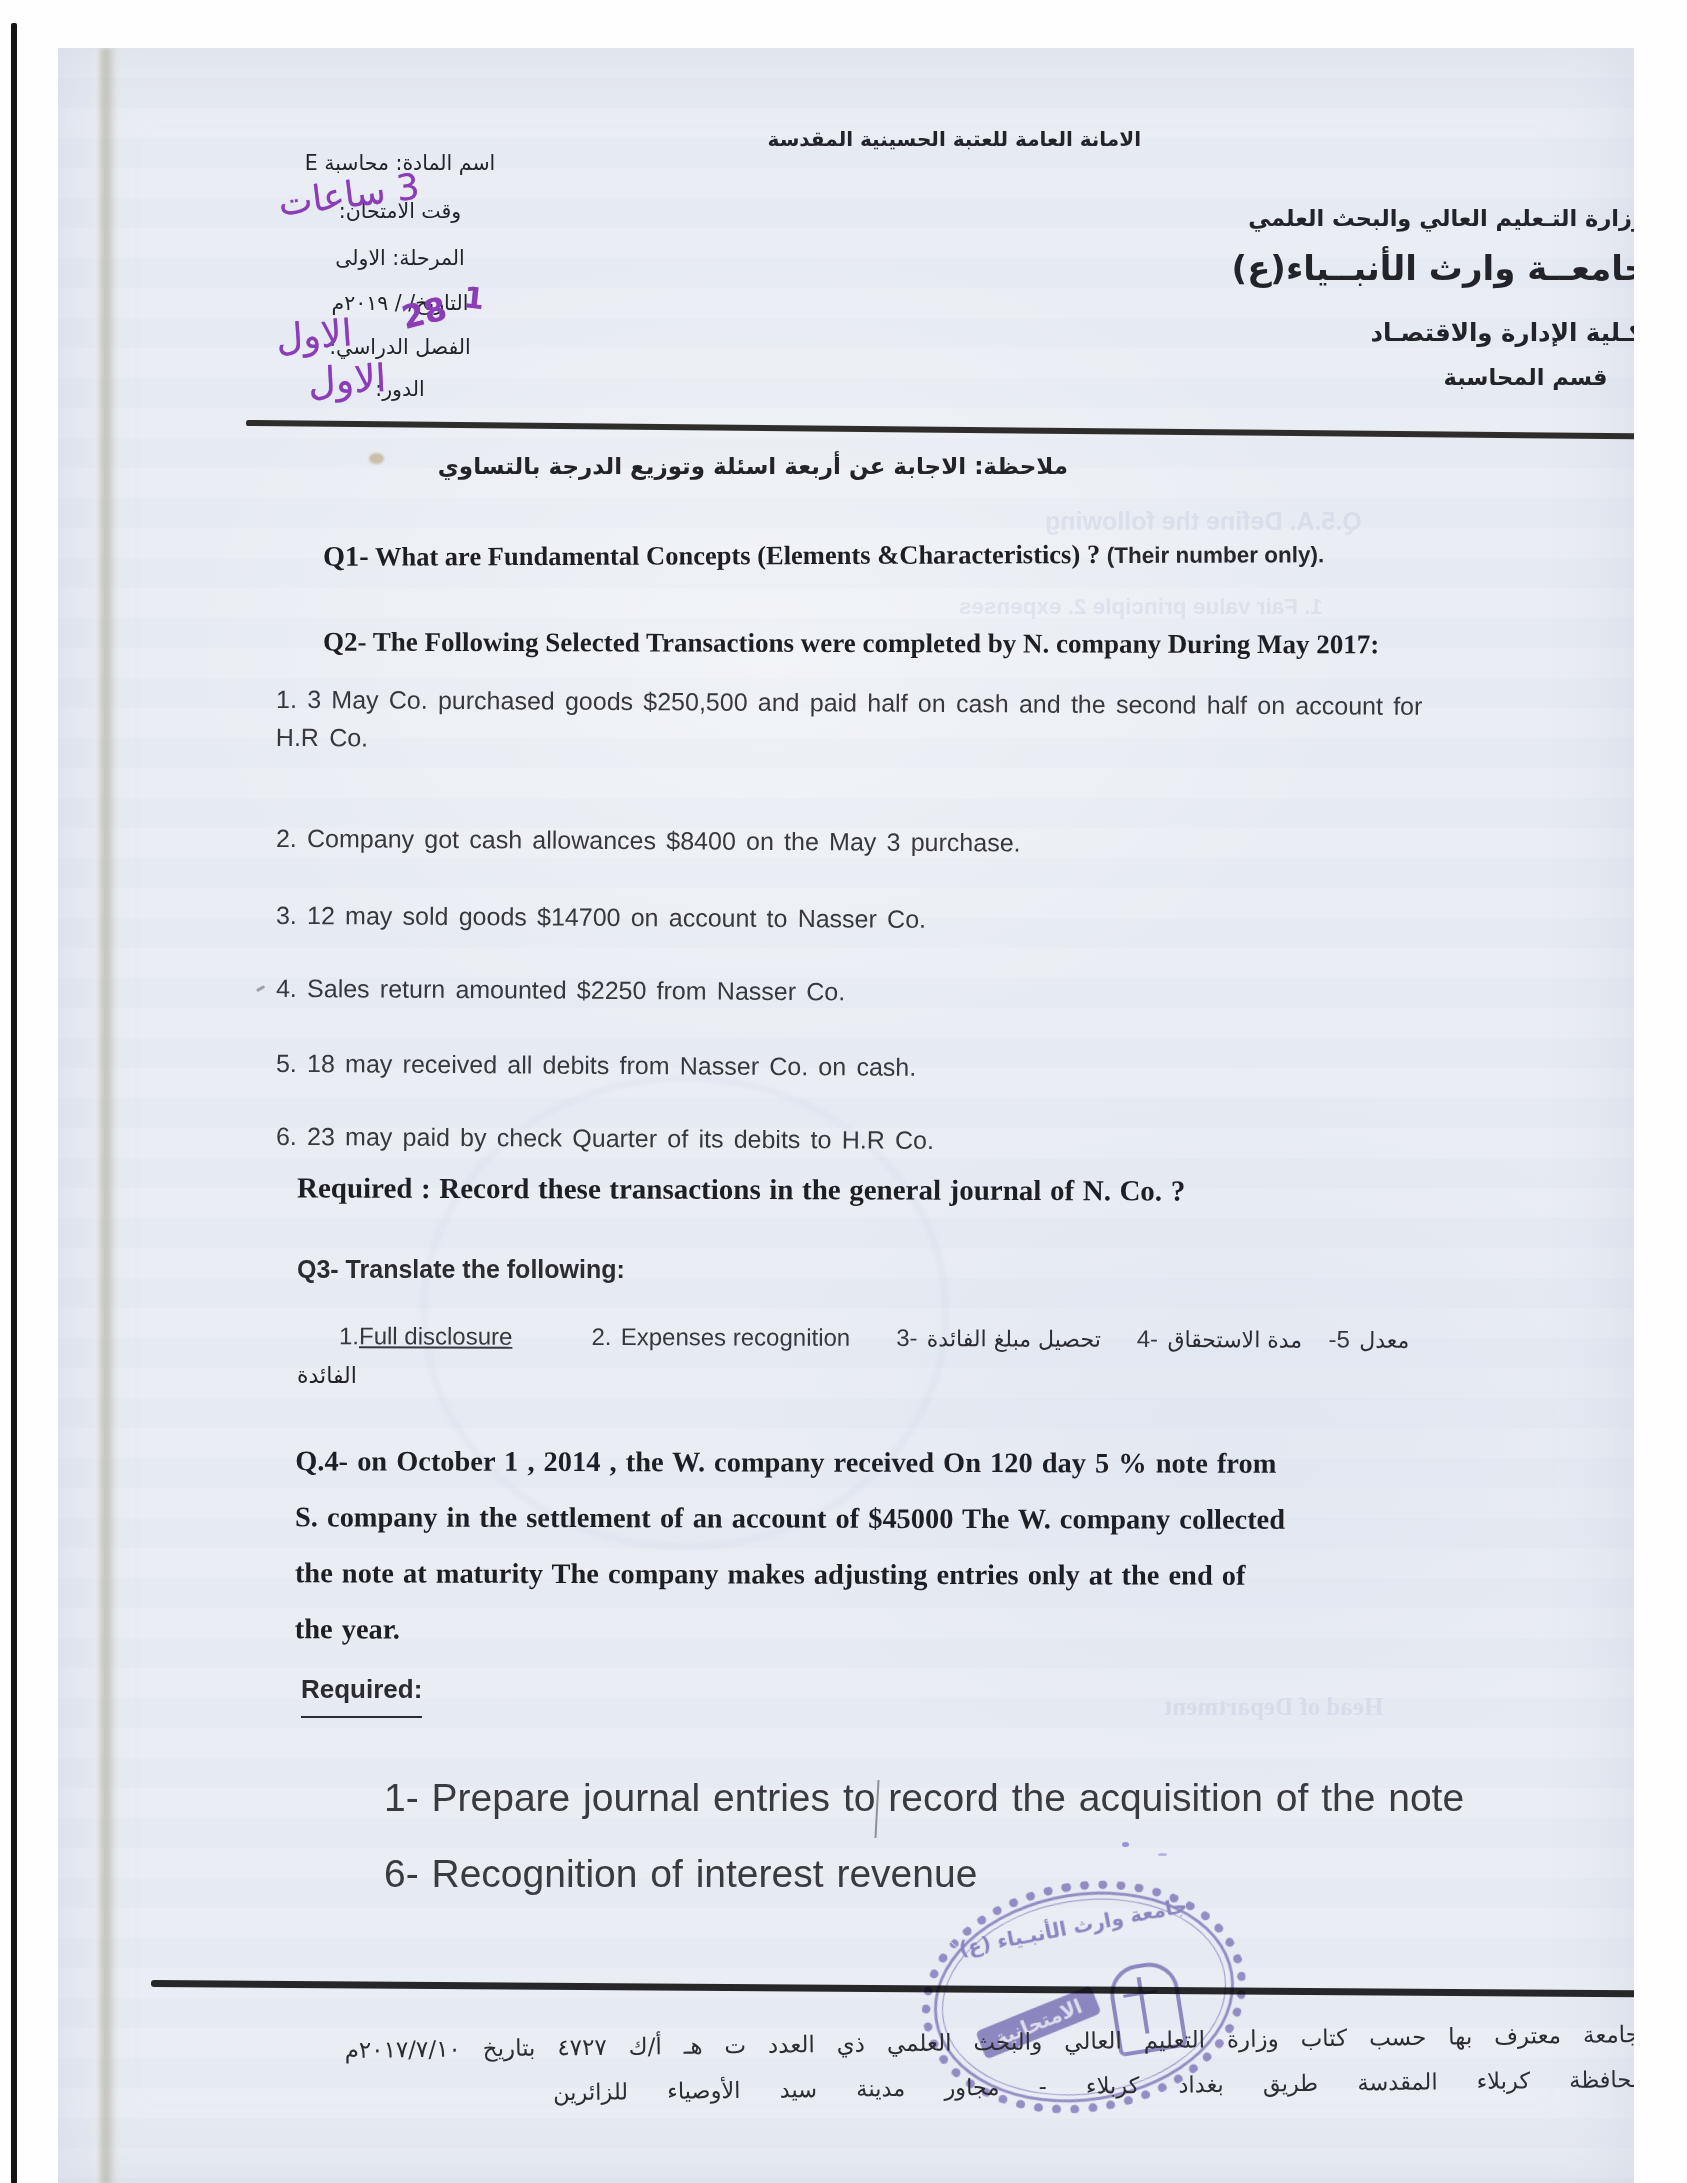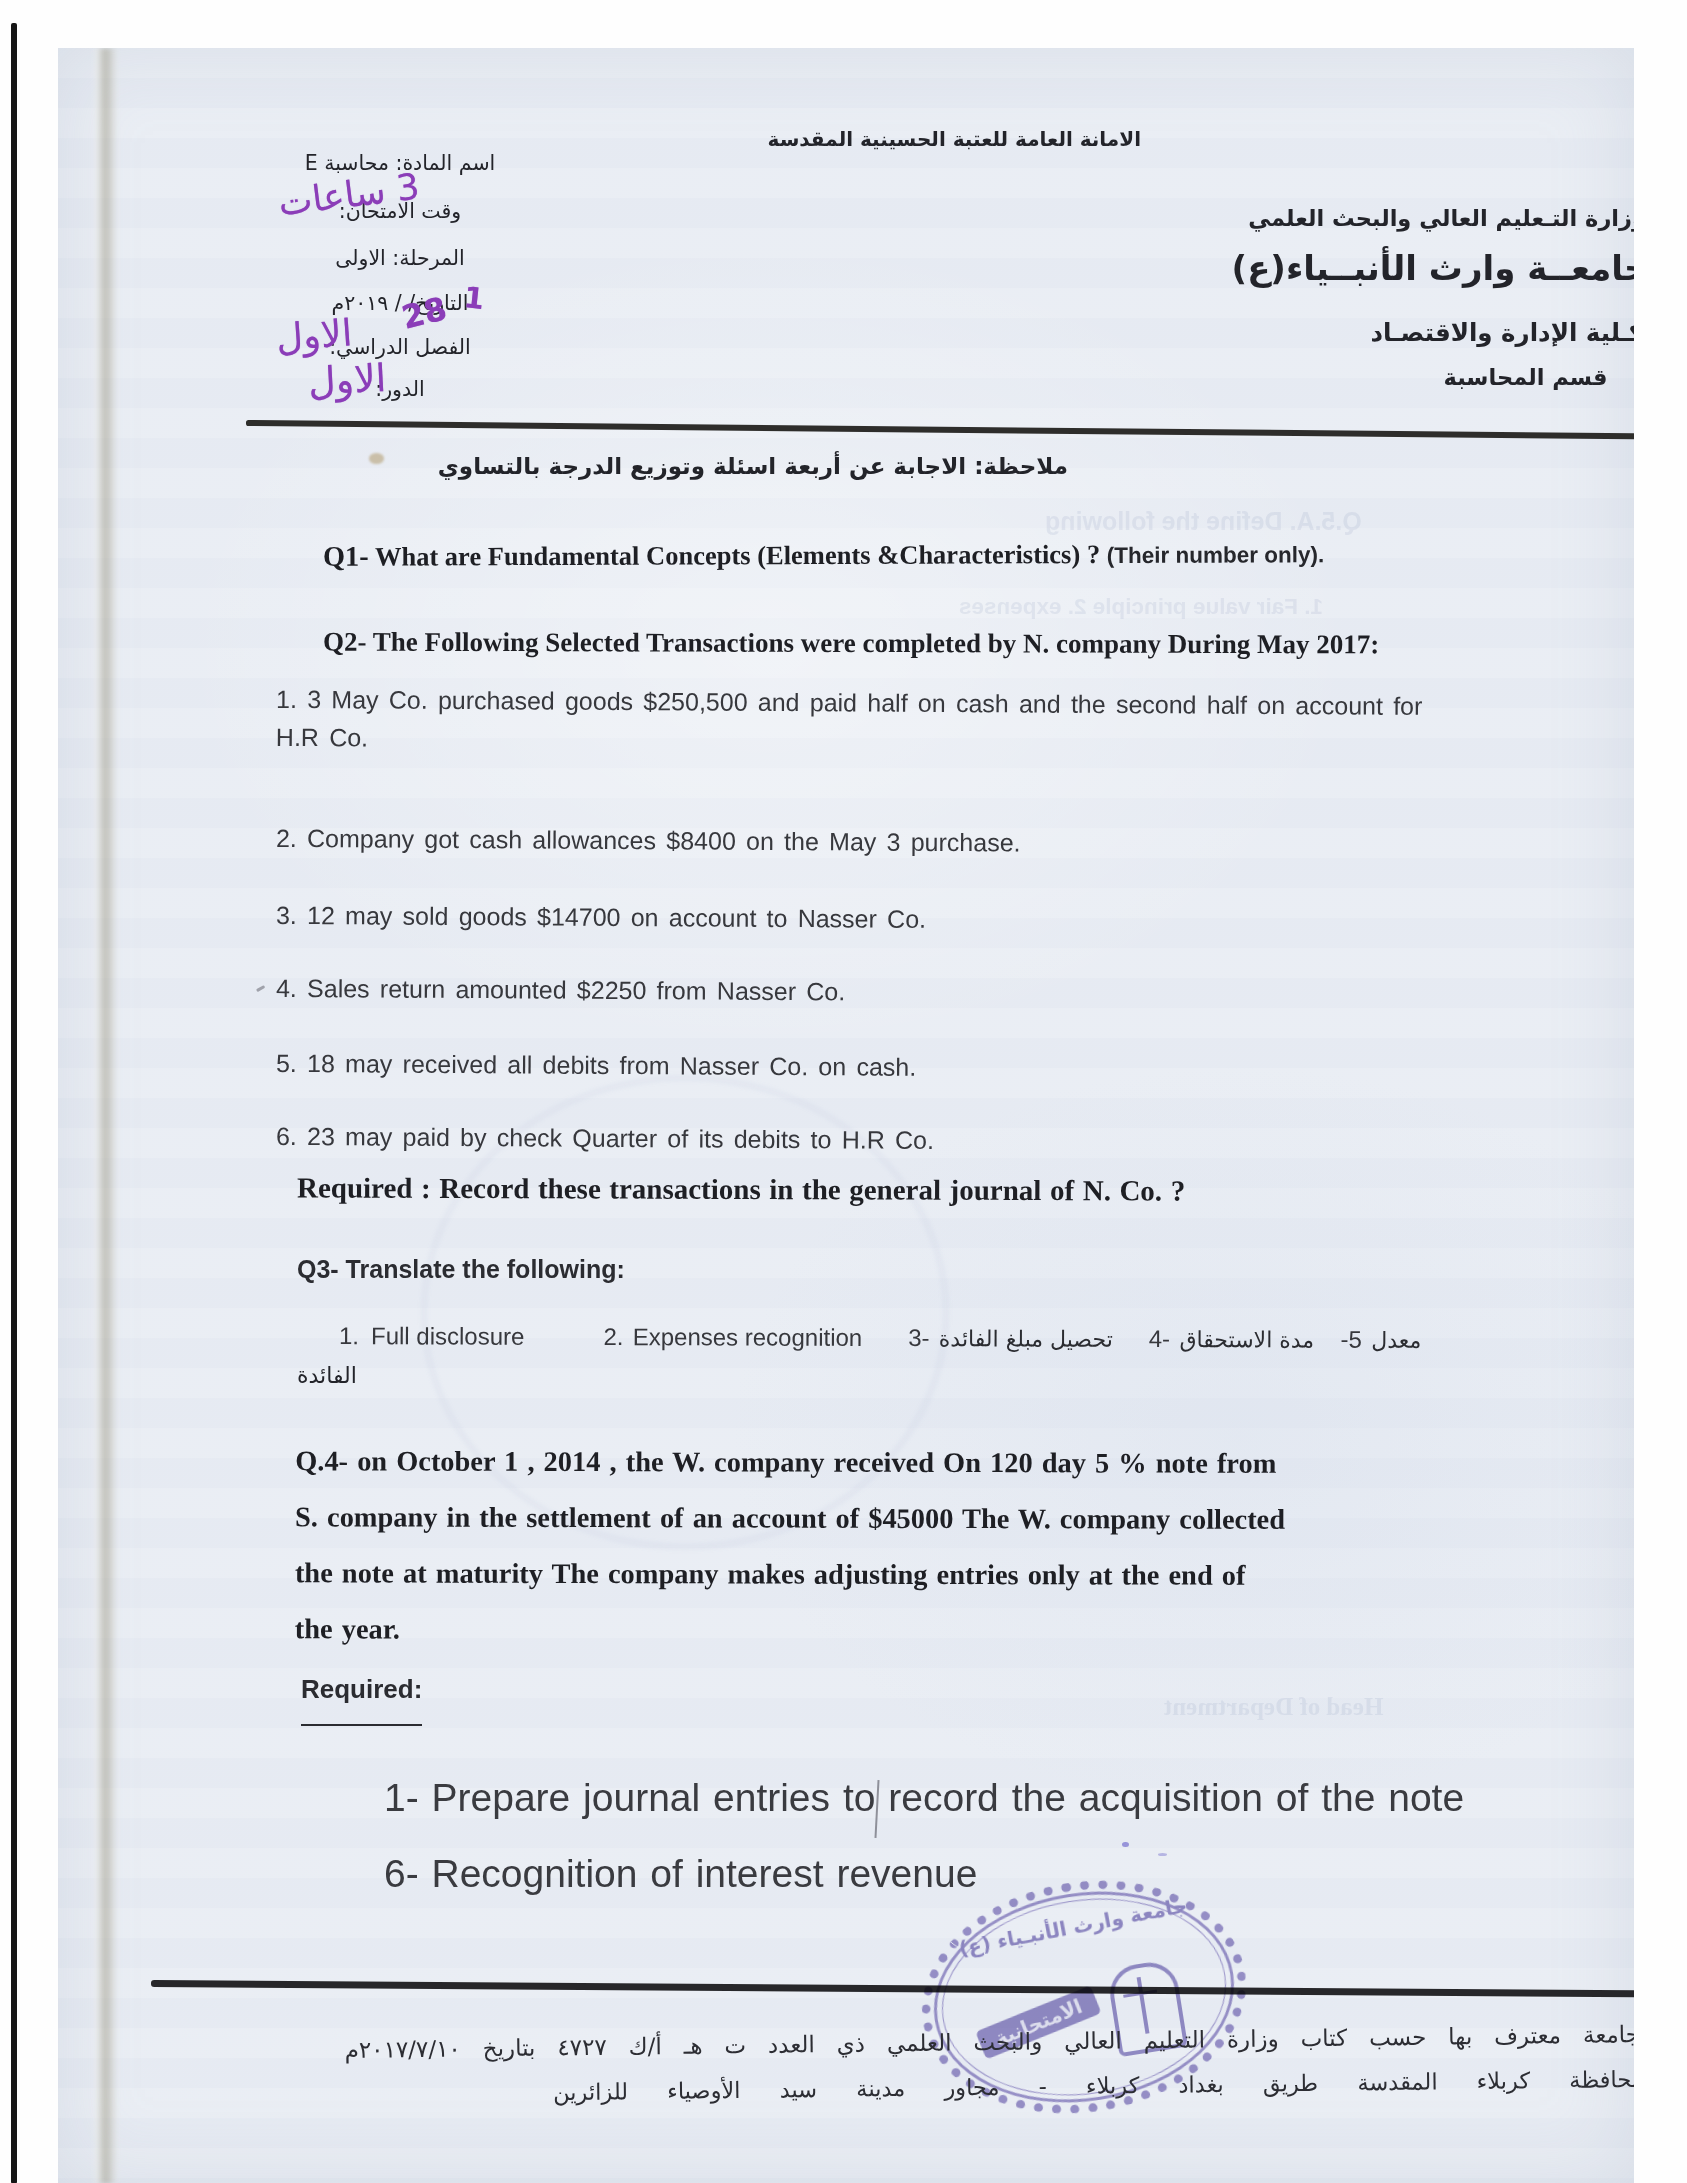--- a/index.html
+++ b/index.html
@@ -60,26 +60,26 @@
   .q2{left:265px;top:580px;font-size:27px;transform:rotate(0.15deg);}
 
   .titem{left:218px;width:1336px;font-size:25px;white-space:pre-line;word-spacing:3.3px;transform:rotate(0.35deg);line-height:38px;}
   .t1{top:636px;} .t2{top:775px;} .t3{top:852px;} .t4{top:925px;} .t5{top:1000px;} .t6{top:1073px;}
 
   .q2req{left:239px;top:1125px;font-size:29px;word-spacing:1.3px;transform:rotate(0.2deg);}
   .q3t{left:239px;top:1207px;font-size:25px;font-weight:bold;color:#2b2c31;}
   .q3line{left:281px;top:1276px;display:flex;align-items:baseline;transform:rotate(0.2deg);}
   .q3line .lat{font-size:24px;color:#37383d;}
   .q3line .arb{font-family:"DejaVu Sans",sans-serif;direction:rtl;font-size:22px;color:#2b2c31;}
-  .g18{margin-left:12px;} .g120{margin-left:79px;} .g70{margin-left:46px;} .g55{margin-left:36px;} .g40{margin-left:26.5px;} .g14{margin-left:9.3px;}
+  .g18{text-decoration:underline;} .g120{margin-left:79px;} .g70{margin-left:46px;} .g55{margin-left:36px;} .g40{margin-left:26.5px;} .g14{margin-left:9.3px;}
   .q3wrap{left:239px;top:1315px;font-size:22px;}
 
   .q4{left:237px;top:1387px;width:1297px;font-size:28.4px;line-height:56px;white-space:pre-line;word-spacing:2px;transform:rotate(0.15deg);}
 
-  .req2{left:243px;top:1626px;font-size:26px;font-weight:bold;color:#2b2c31;border-bottom:2.6px solid #2b2c31;padding-bottom:19px;}
+  .req2{left:243px;top:1626px;font-size:26px;font-weight:bold;color:#2b2c31;border-bottom:2.6px solid #2b2c31;padding-bottom:11px;}
   .ritem{left:326px;font-size:39px;word-spacing:2px;color:#3a3b40;text-align:center;}
   .r1{top:1728px;} .r2{top:1804px;}
 
   .fbox{left:1000px;top:1843px;width:582px;height:94px;border:2px solid #3a3a40;box-shadow:0 0 0 0.7px rgba(60,60,70,.25);}
   .ftext{right:60px;top:10.6px;font-size:40px;font-weight:bold;color:#202126;}
 
   
   .stamp{left:863px;top:1834px;width:326px;height:230px;transform:rotate(-9deg);opacity:.72;mix-blend-mode:multiply;filter:blur(0.7px) saturate(.92);}
   .st-outer{left:0;top:0;right:0;bottom:0;border:9.3px dotted #7e6fc1;border-radius:50%;}
   .st-r2{left:12px;top:10.6px;right:12px;bottom:10.6px;border:3.3px solid #8172c2;border-radius:50%;}

